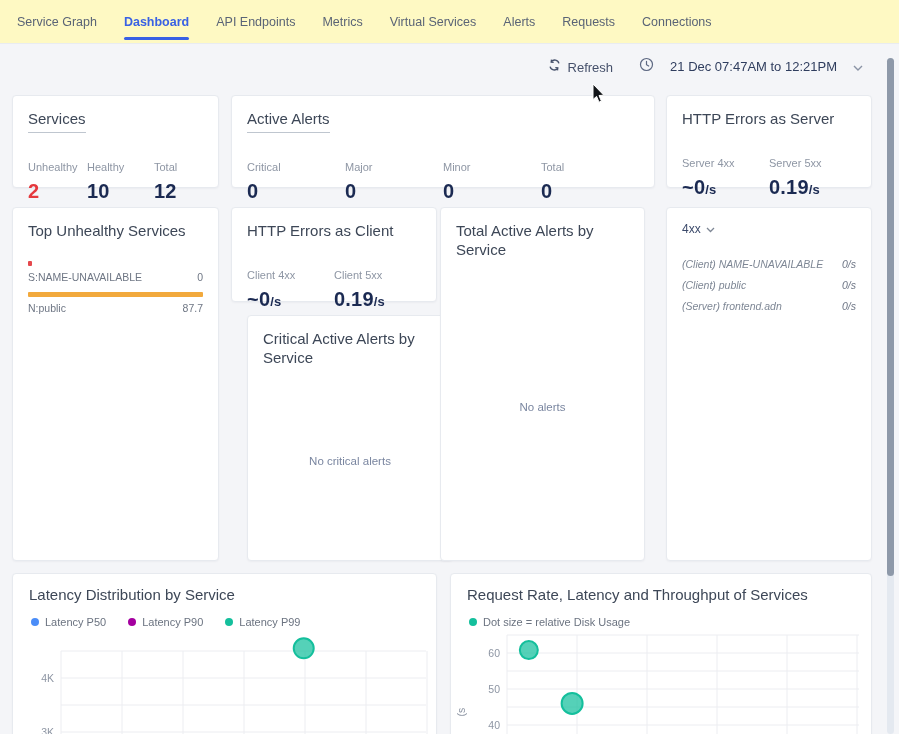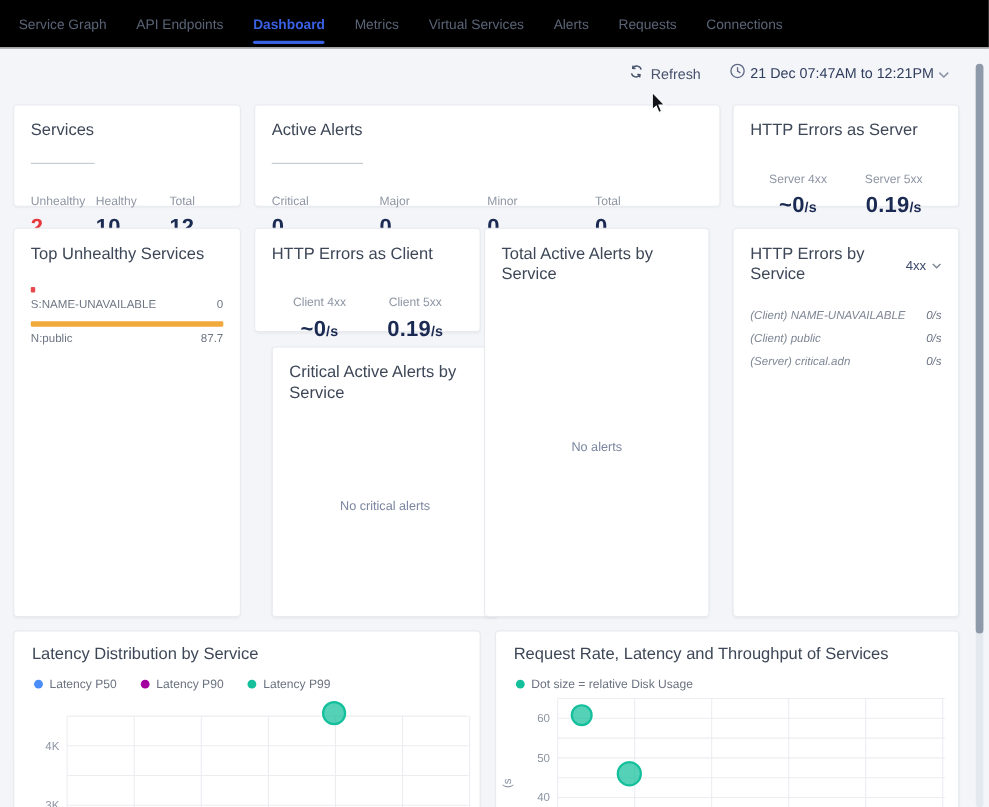--- a/index.html
+++ b/index.html
@@ -6,67 +6,67 @@
   html,body { width:899px; height:734px; overflow:hidden; }
   body {
     position:relative;
     background:#f4f5f8;
     font-family:"Liberation Sans", sans-serif;
     color:#3d4757;
   }
   
   .topnav {
     position:absolute; top:0; left:0; width:899px; height:44px;
-    background:#000000; border-bottom:1px solid #e9ecf0;
+    background:#fef9c3; border-bottom:1px solid #e9ecf0;
     display:flex; align-items:stretch; padding:0 17px; gap:27px;
   }
   .nav-tab {
     position:relative; display:flex; align-items:center;
     font-size:12.5px; color:#5a6476; cursor:pointer; white-space:nowrap;
   }
   .nav-tab.active { color:#3961e4; font-weight:700; }
   .nav-tab.active::after {
     content:""; position:absolute; left:0; right:0; bottom:3px;
     height:3px; background:#3961e4; border-radius:2px;
   }
   
   .toolbar {
     position:absolute; top:48px; left:0; width:899px; height:36px;
     display:flex; justify-content:flex-end; align-items:center;
     padding-right:36px; gap:26px;
   }
   .refresh-btn { display:flex; align-items:flex-end; gap:7px; font-size:13px; color:#46516b; cursor:pointer; }
-  .time-range { display:flex; align-items:center; gap:4px; font-size:13px; font-weight:500; color:#2f3d5e; cursor:pointer; }
+  .time-range { display:flex; align-items:center; gap:16px; font-size:13px; font-weight:500; color:#2f3d5e; cursor:pointer; }
   
   .card {
     position:absolute; background:#ffffff;
     border:1px solid #e7eaef; border-radius:4px;
     box-shadow:0 1px 2px rgba(20,30,60,0.04);
     padding:14px 15px;
   }
   .card-title { font-size:15px; color:#3d4757; line-height:1.25; }
-  .title-underlined { display:inline-block; border-bottom:1px solid #bfc6cf; padding-bottom:19px; }
+  .title-underlined { display:inline-block; border-bottom:1px solid #bfc6cf; padding-bottom:3px; }
   .stats { display:flex; margin-top:28px; }
   .stat-label { font-size:11px; color:#8e96a4; margin-bottom:7px; white-space:nowrap; }
   .stat-value { font-size:20px; font-weight:700; color:#1b2a52; letter-spacing:.2px; }
   .stat-unit { font-size:13px; }
   #card-services        { left:12px;  top:95px;  width:207px; height:93px; }
   #card-active-alerts   { left:231px; top:95px;  width:424px; height:93px; }
   #card-http-server     { left:666px; top:95px;  width:206px; height:93px; }
   #card-top-unhealthy   { left:12px;  top:207px; width:207px; height:354px; }
   #card-http-client     { left:231px; top:207px; width:206px; height:95px; }
   #card-critical-alerts { left:247px; top:315px; width:206px; height:246px; }
   #card-total-alerts    { left:440px; top:207px; width:205px; height:354px; }
   #card-http-by-service { left:666px; top:207px; width:206px; height:354px; }
   #card-latency         { left:12px;  top:573px; width:425px; height:300px; padding:12px 0 0 0; }
   #card-request         { left:450px; top:573px; width:422px; height:300px; padding:12px 0 0 0; }
   #card-services .stat:nth-child(1){ width:59px; }
   #card-services .stat:nth-child(2){ width:67px; }
   #card-active-alerts .stat { width:100px; }
-  #card-http-server .stat, #card-http-client .stat { width:96px;text-align:center; }
+  #card-http-server .stat, #card-http-client .stat { width:96px; }
   
   .tu-list { margin-top:20px; }
   .tu-bar { height:5px; border-radius:1px; margin-top:9px; }
   .tu-row { display:flex; justify-content:space-between; font-size:10.5px; color:#6e7684; margin-top:5px; }
   
   .hbs-header { display:flex; justify-content:space-between; align-items:center; }
   .hbs-header .card-title { width:122px; }
   .filter-select { display:flex; align-items:center; gap:5px; font-size:12px; color:#3c4a6b; cursor:pointer; }
   .hbs-rows { margin-top:17px; }
   .hbs-row { display:flex; justify-content:space-between; font-size:10.5px; color:#7e8795; height:21px; align-items:center;font-style:italic; }
@@ -89,22 +89,22 @@
   .scroll-track { position:absolute; right:5px; top:58px; width:7px; height:676px; background:#e4e9f0; border-radius:4px; }
   .scroll-thumb { position:absolute; right:5px; top:58px; width:7px; height:518px; background:#8e99a9; border-radius:4px; }
   
   .cursor { position:absolute; left:592px; top:84px; }
 </style>
 </head>
 <body>
 
 <nav class="topnav">
   <span class="nav-tab">Service Graph</span>
+  <span class="nav-tab active">Dashboard</span>
   <span class="nav-tab">API Endpoints</span>
-  <span class="nav-tab active">Dashboard</span>
   <span class="nav-tab">Metrics</span>
   <span class="nav-tab">Virtual Services</span>
   <span class="nav-tab">Alerts</span>
   <span class="nav-tab">Requests</span>
   <span class="nav-tab">Connections</span>
 </nav>
 
 <div class="toolbar">
   <div class="refresh-btn">
     <span>
@@ -222,41 +222,40 @@
   <div class="empty-text">No critical alerts</div>
 </div>
 
 <div class="card" id="card-total-alerts">
   <div class="card-title">Total Active Alerts by Service</div>
   <div class="empty-text">No alerts</div>
 </div>
 
 <div class="card" id="card-http-by-service">
   <div class="hbs-header">
-    <div class="card-title">HTTP Errors by Service</div>
     <div class="filter-select">
       <span>4xx</span>
       <span>
         <svg width="9" height="6" viewBox="0 0 9 6" fill="none">
             <polyline points="1,1 4.5,4.5 8,1" stroke="#7e8795" stroke-width="1.3"></polyline>
           </svg>
       </span>
     </div>
   </div>
   <div class="hbs-rows">
     <div class="hbs-row">
       <span>(Client) NAME-UNAVAILABLE</span>
       <span class="hbs-value">0/s</span>
     </div>
     <div class="hbs-row">
       <span>(Client) public</span>
       <span class="hbs-value">0/s</span>
     </div>
     <div class="hbs-row">
-      <span>(Server) critical.adn</span>
+      <span>(Server) frontend.adn</span>
       <span class="hbs-value">0/s</span>
     </div>
   </div>
 </div>
 
 <div class="card" id="card-latency">
   <div class="chart-title">Latency Distribution by Service</div>
   <div class="chart-legend">
     <span class="legend-item">
       <span class="legend-dot" style="background: rgb(75, 141, 248);"></span>

